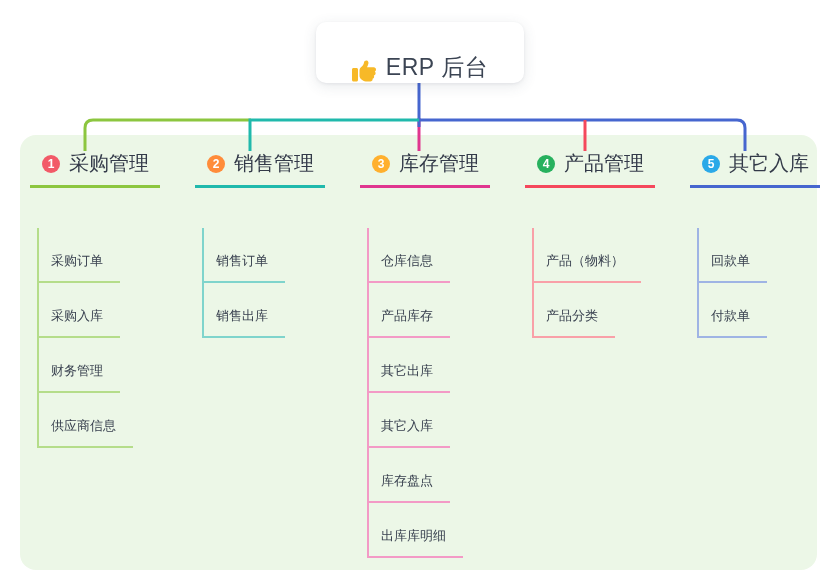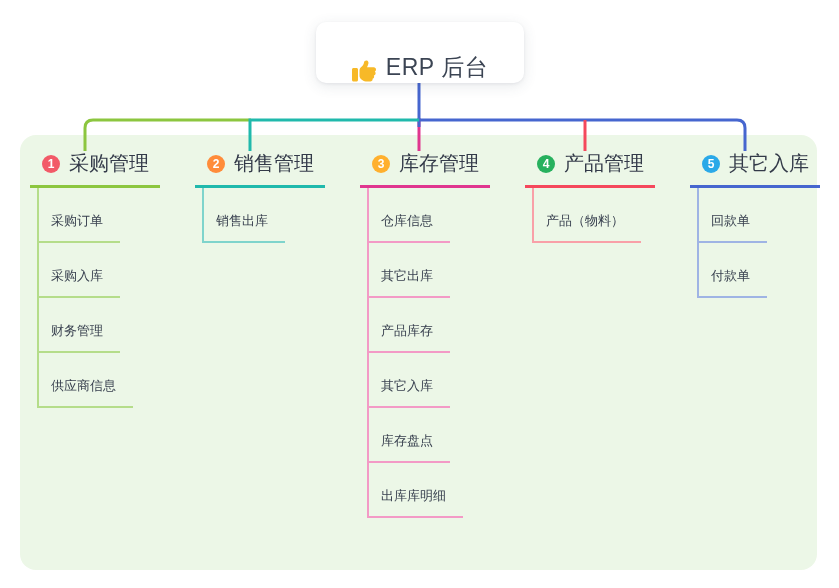--- a/index.html
+++ b/index.html
@@ -30,21 +30,21 @@
     display:flex;align-items:center;gap:9px;
     width:130px;padding:0 0 8px 12px;box-sizing:border-box;
     border-bottom:3px solid var(--line);
   }
   .badge{
     width:18px;height:18px;border-radius:50%;flex:0 0 auto;
     background:var(--circle);color:#fff;font-size:12px;line-height:18px;
     text-align:center;font-weight:bold;
   }
   .branch-label{font-size:20px;color:#333a49;white-space:nowrap;}
-  .children{position:relative;}
+  .children{position:relative;margin-top:40px;}
   .children::before{
     content:"";position:absolute;left:7px;top:0;bottom:0;width:2px;
     background:var(--light);
   }
   .child-row{position:relative;height:55px;}
   .child-label{
     position:absolute;left:7px;bottom:0;
     font-size:13px;color:#38404f;white-space:nowrap;
     padding:0 17px 11px 14px;
     border-bottom:2px solid var(--light);
@@ -100,58 +100,64 @@
           </div>
         </div>
       </div>
       <div class="branch" style="left: 195px; --line: #20b9ac; --light: #7fd4cc; --circle: #ff8c3a;">
         <div class="branch-header">
           <span class="badge">2</span>
           <span class="branch-label">销售管理</span>
         </div>
         <div class="children">
           <div class="child-row">
+            <span class="child-label">销售订单</span>
+          </div>
+          <div class="child-row">
             <span class="child-label">销售出库</span>
           </div>
         </div>
       </div>
       <div class="branch" style="left: 360px; --line: #e0368f; --light: #f39ac6; --circle: #ffb02e;">
         <div class="branch-header">
           <span class="badge">3</span>
           <span class="branch-label">库存管理</span>
         </div>
         <div class="children">
           <div class="child-row">
             <span class="child-label">仓库信息</span>
           </div>
           <div class="child-row">
-            <span class="child-label">其它出库</span>
+            <span class="child-label">产品库存</span>
           </div>
           <div class="child-row">
-            <span class="child-label">产品库存</span>
+            <span class="child-label">其它出库</span>
           </div>
           <div class="child-row">
             <span class="child-label">其它入库</span>
           </div>
           <div class="child-row">
             <span class="child-label">库存盘点</span>
           </div>
           <div class="child-row">
             <span class="child-label">出库库明细</span>
           </div>
         </div>
       </div>
       <div class="branch" style="left: 525px; --line: #f5485c; --light: #f9a0a8; --circle: #27b15e;">
         <div class="branch-header">
           <span class="badge">4</span>
           <span class="branch-label">产品管理</span>
         </div>
         <div class="children">
           <div class="child-row">
             <span class="child-label">产品（物料）</span>
+          </div>
+          <div class="child-row">
+            <span class="child-label">产品分类</span>
           </div>
         </div>
       </div>
       <div class="branch" style="left: 690px; --line: #4666cf; --light: #9fb4e4; --circle: #2ba9e8;">
         <div class="branch-header">
           <span class="badge">5</span>
           <span class="branch-label">其它入库</span>
         </div>
         <div class="children">
           <div class="child-row">

